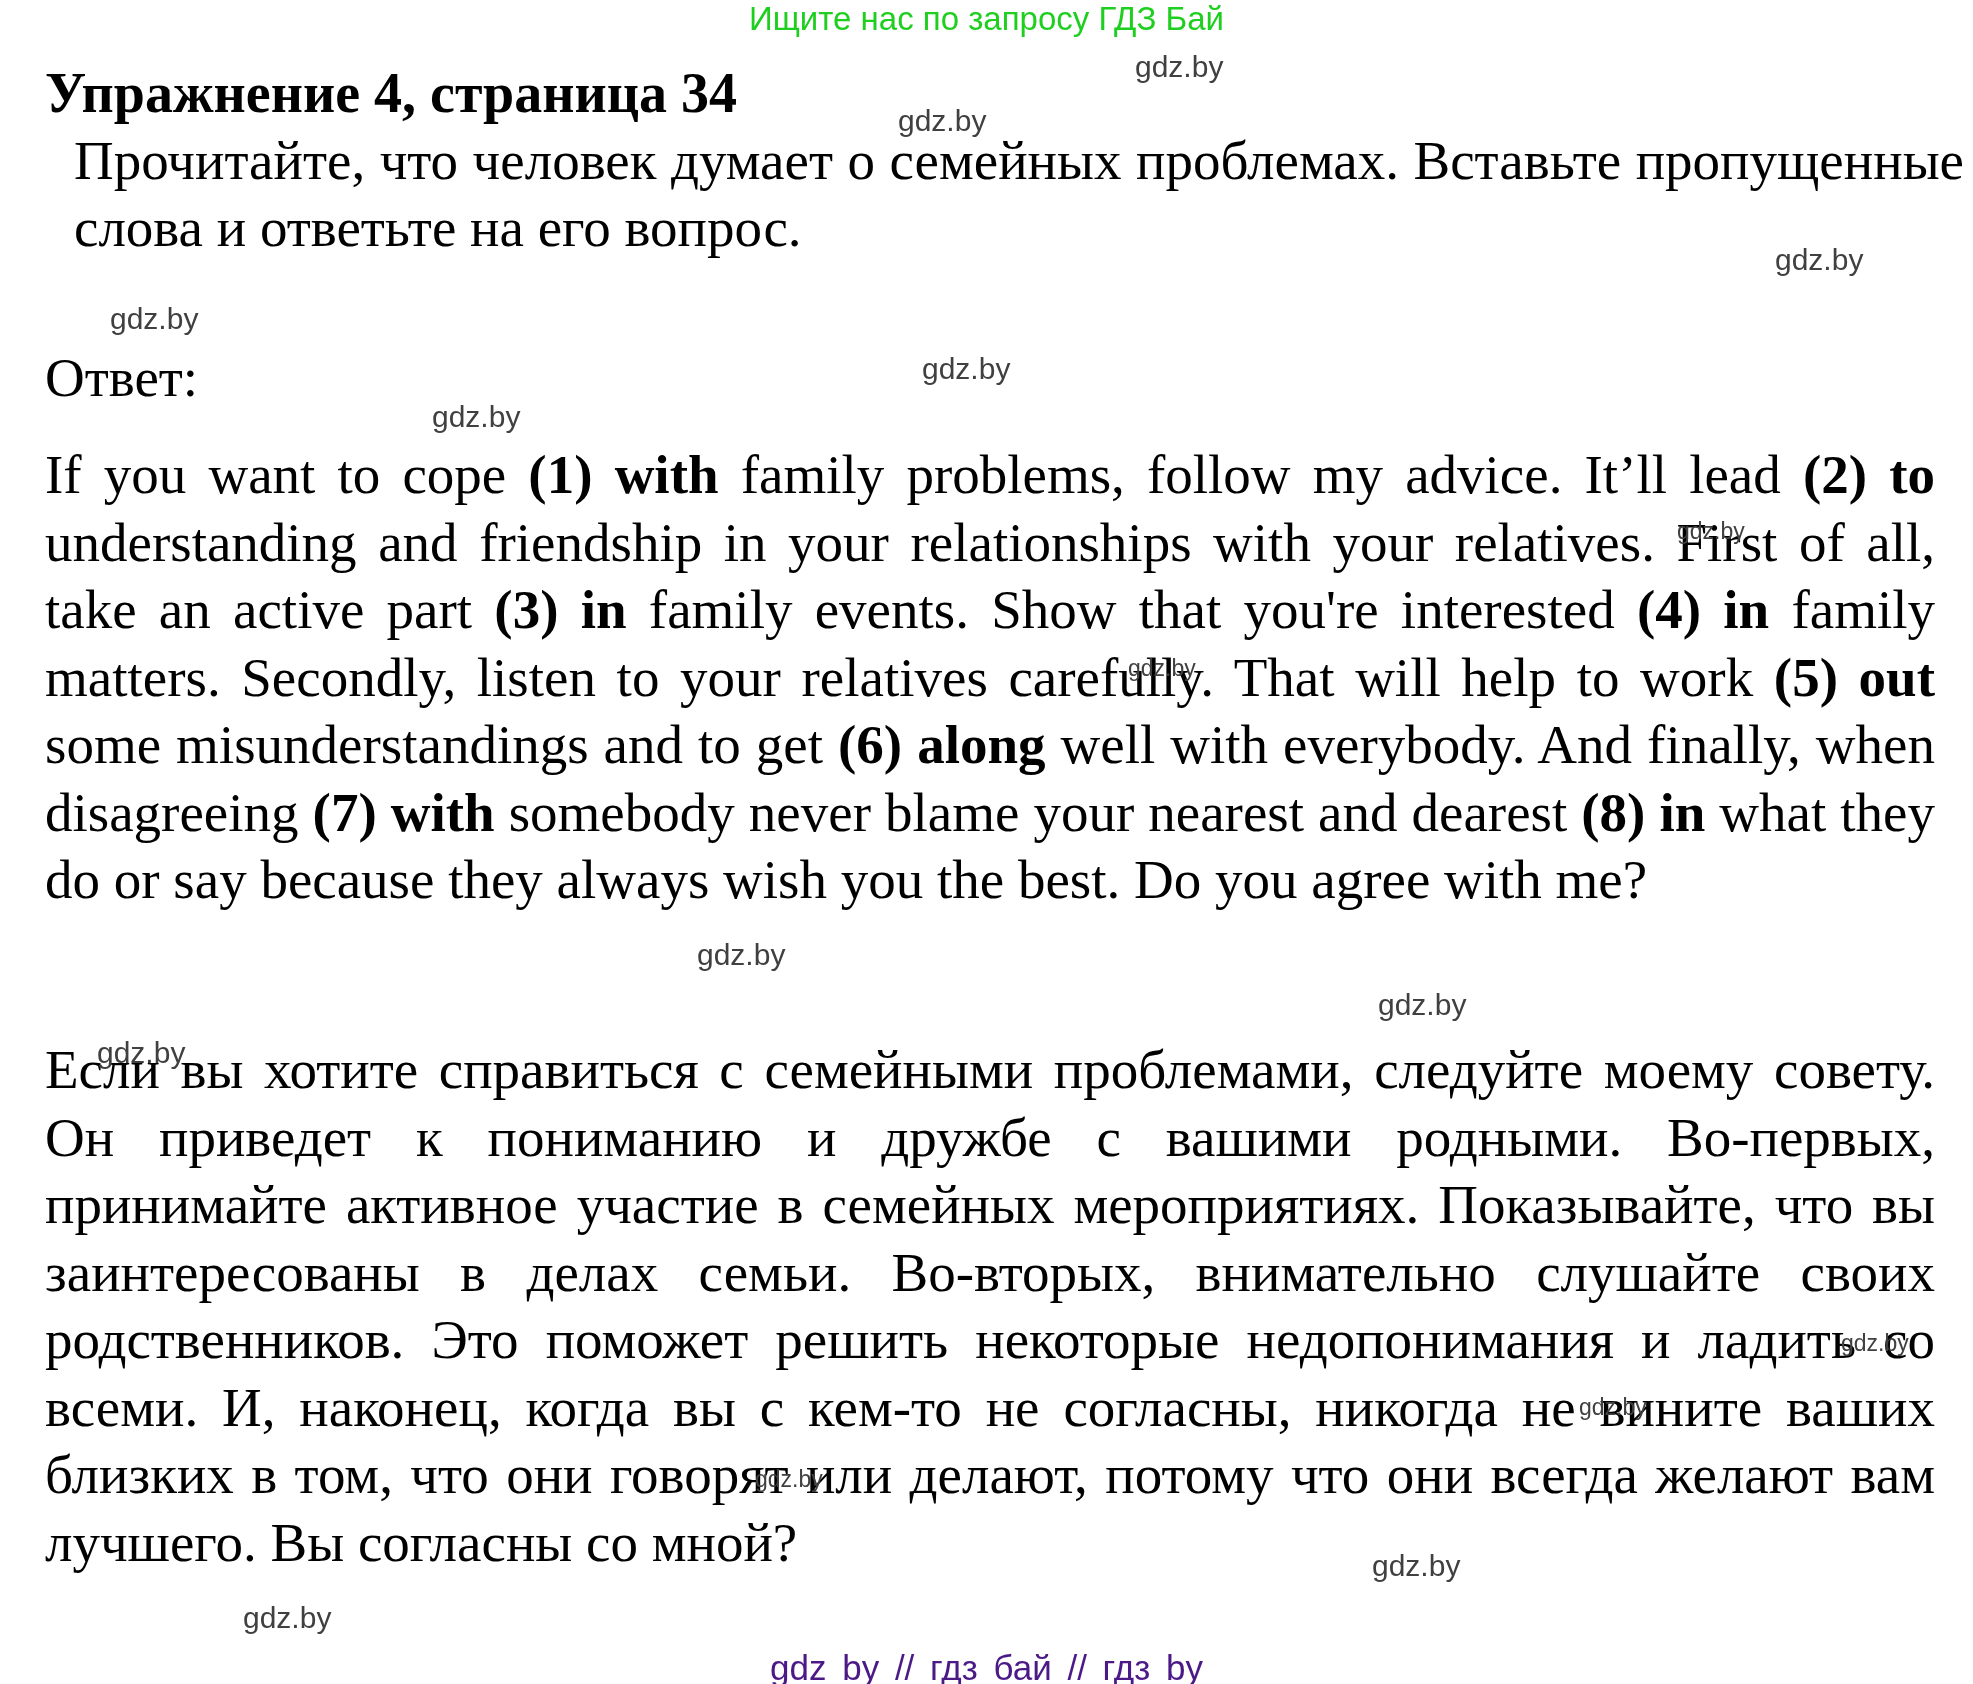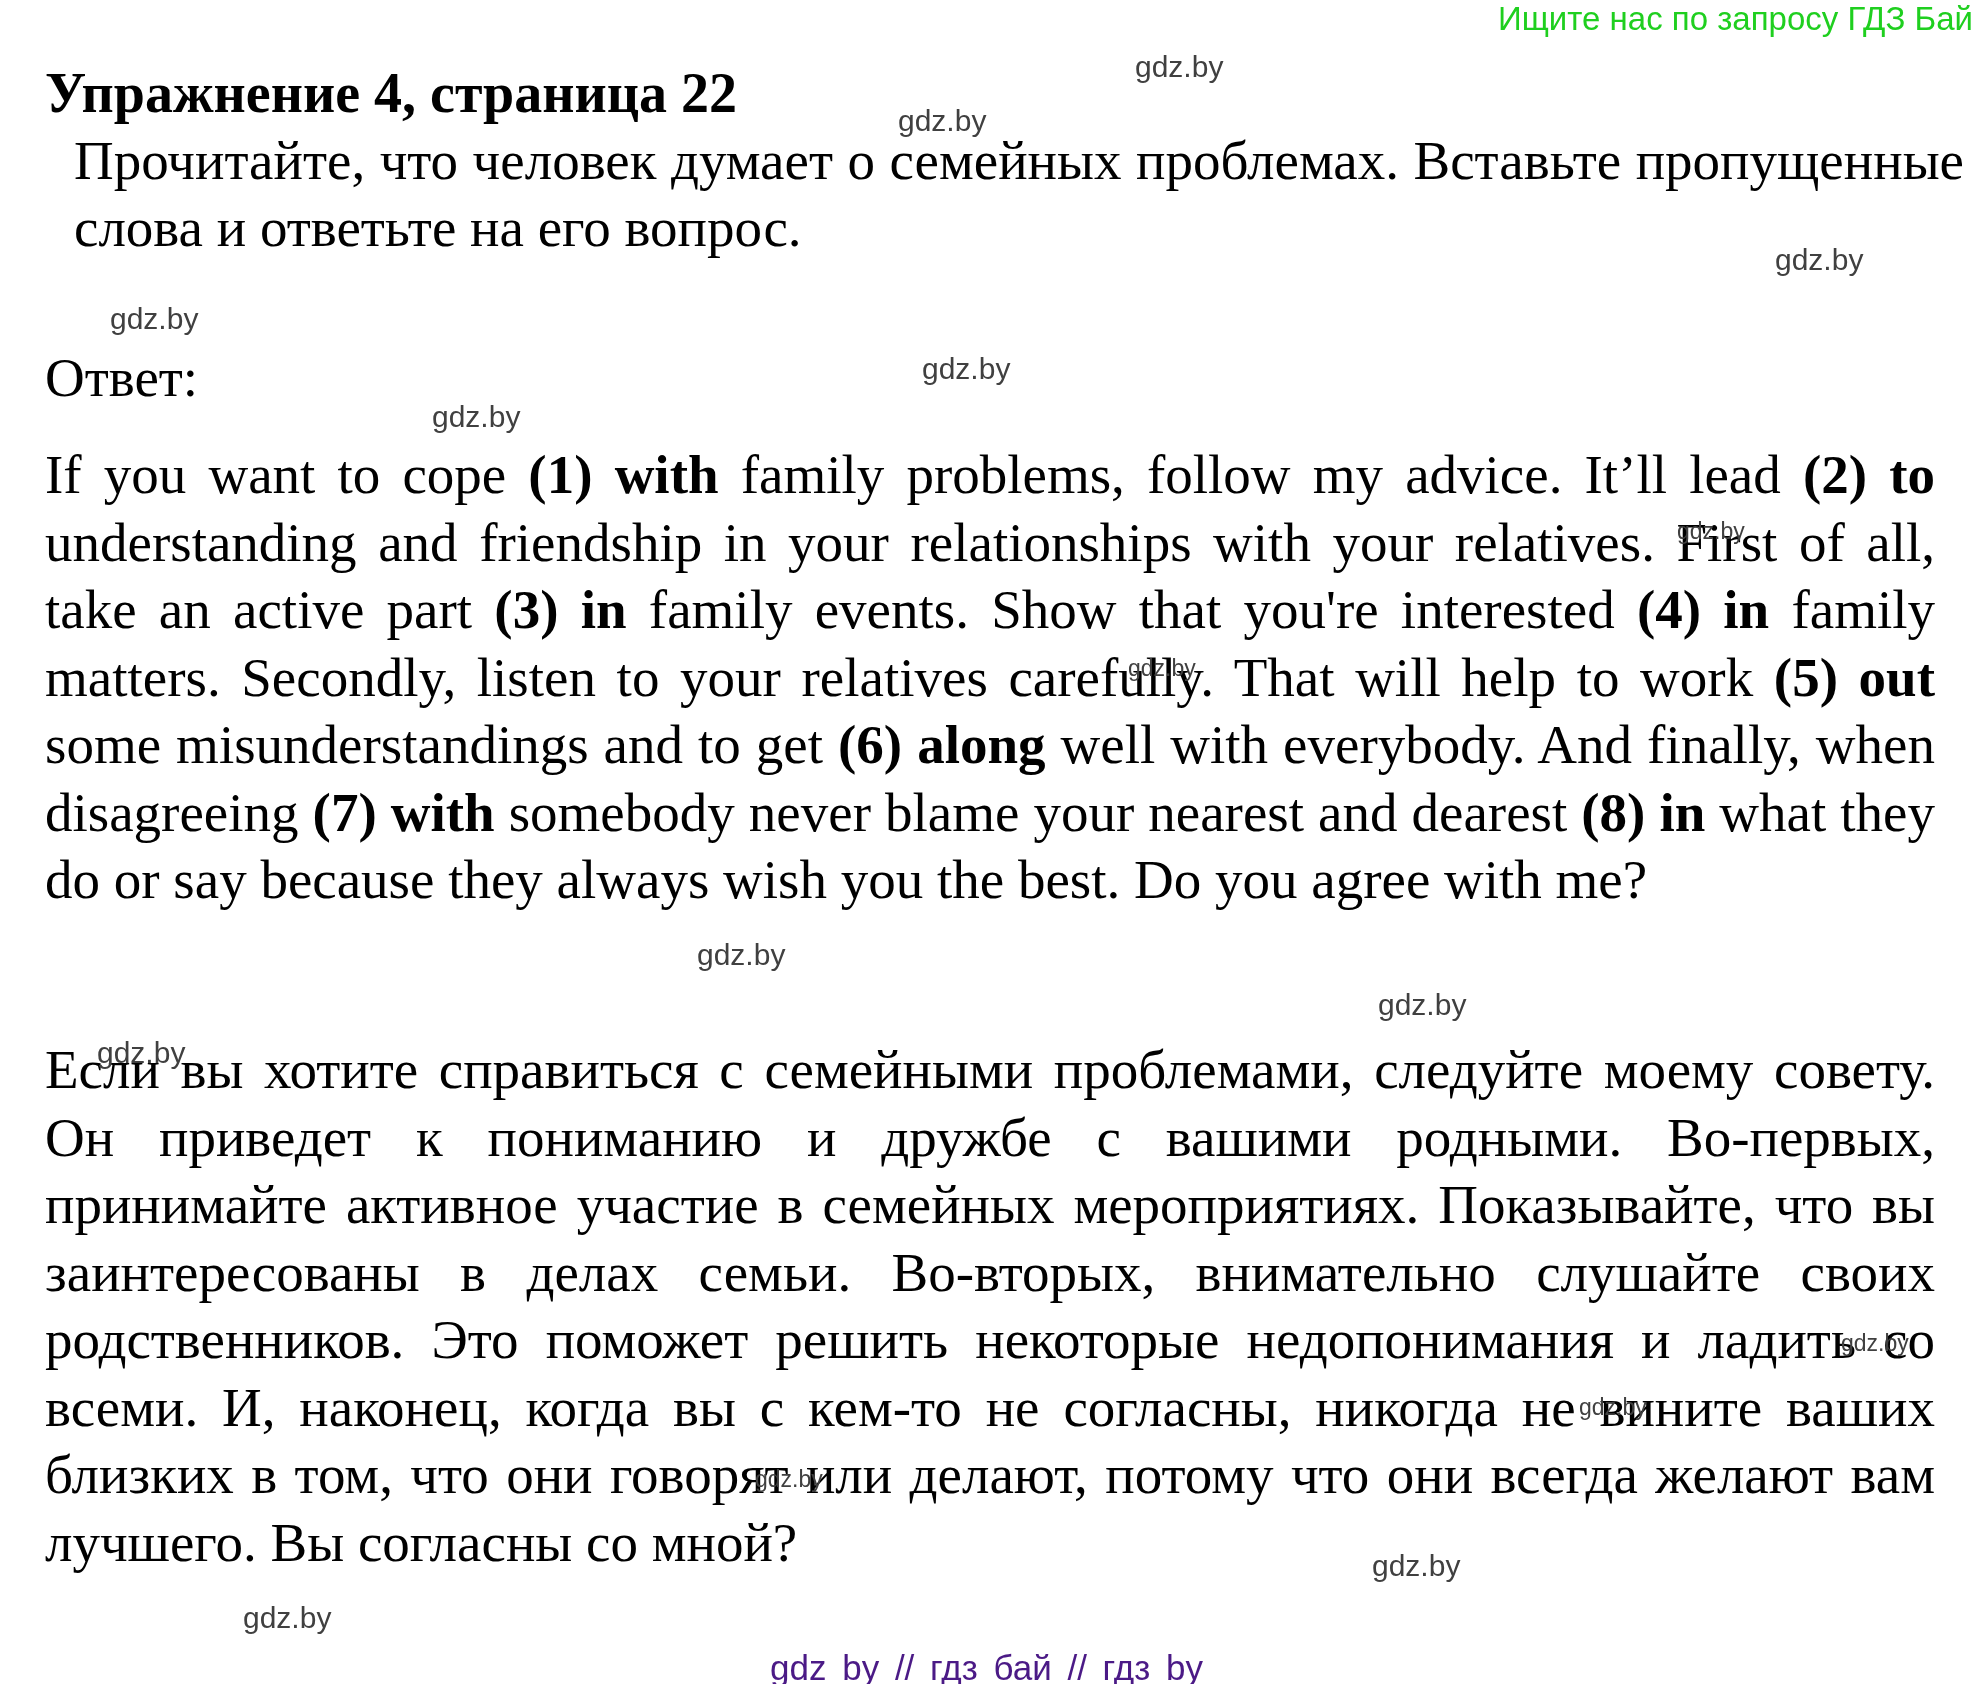--- a/index.html
+++ b/index.html
@@ -1,34 +1,34 @@
 <!DOCTYPE html>
 <html><head>
 <meta charset="utf-8">
 <style>
   html, body { margin:0; padding:0; background:#ffffff; }
   body { width:1973px; height:1684px; position:relative; overflow:hidden; font-family:"Liberation Serif", serif; color:#000; }
-  .banner { position:absolute; top:0; left:0; width:1973px; text-align:right; font-family:"Liberation Sans", sans-serif; font-size:33px; color:#1fcf1f; line-height:38px; }
+  .banner { position:absolute; top:0; left:0; width:1973px; text-align:center; font-family:"Liberation Sans", sans-serif; font-size:33px; color:#1fcf1f; line-height:38px; }
   .heading { position:absolute; left:45px; top:58px; font-size:56px; font-weight:bold; line-height:70px; white-space:nowrap; }
   .block { position:absolute; left:45px; width:1890px; font-size:55px; text-align:justify; text-align-last:left; }
   .task { top:127px; line-height:67px;margin-left:29px; }
   .answer-label { position:absolute; left:45px; top:327px; font-size:55px; line-height:67px;margin-top:17px; }
   .english { top:441px; line-height:67.5px; }
   .russian { top:1036px; line-height:67.5px; }
   .watermark { position:absolute; font-family:"Liberation Sans", sans-serif; font-size:30px; color:#404040; white-space:nowrap; line-height:34px; }
   .watermark.sm { font-size:23px; line-height:26px; }
   .footer { position:absolute; left:0; width:1973px; top:1648px; text-align:center; font-family:"Liberation Sans", sans-serif; font-size:35px; color:#4b1a86; line-height:40px; word-spacing:6px; }
   b { font-weight:bold; }
 </style>
 </head>
 <body>
 
 <div class="banner">Ищите нас по запросу ГДЗ Бай</div>
 
-<div class="heading">Упражнение 4, страница 22</div>
+<div class="heading">Упражнение 4, страница 34</div>
 
 <div class="block task">Прочитайте, что человек думает о семейных проблемах. Вставьте пропущенные слова и ответьте на его вопрос.</div>
 
 <div class="answer-label">Ответ:</div>
 
 <div class="block english">
   <span>If you want to cope </span><b>(1) with</b><span> family problems, follow my advice. It’ll lead </span><b>(2) to</b><span> understanding and friendship in your relationships with your relatives. First of all, take an active part </span><b>(3) in</b><span> family events. Show that you're interested </span><b>(4) in</b><span> family matters. Secondly, listen to your relatives carefully. That will help to work </span><b>(5) out</b><span> some misunderstandings and to get </span><b>(6) along</b><span> well with everybody. And finally, when disagreeing </span><b>(7) with</b><span> somebody never blame your nearest and dearest </span><b>(8) in</b><span> what they do or say because they always wish you the best. Do you agree with me?</span>
 </div>
 
 <div class="block russian">Если вы хотите справиться с семейными проблемами, следуйте моему совету. Он приведет к пониманию и дружбе с вашими родными. Во-первых, принимайте активное участие в семейных мероприятиях. Показывайте, что вы заинтересованы в делах семьи. Во-вторых, внимательно слушайте своих родственников. Это поможет решить некоторые недопонимания и ладить со всеми. И, наконец, когда вы с кем-то не согласны, никогда не вините ваших близких в том, что они говорят или делают, потому что они всегда желают вам лучшего. Вы согласны со мной?</div>

